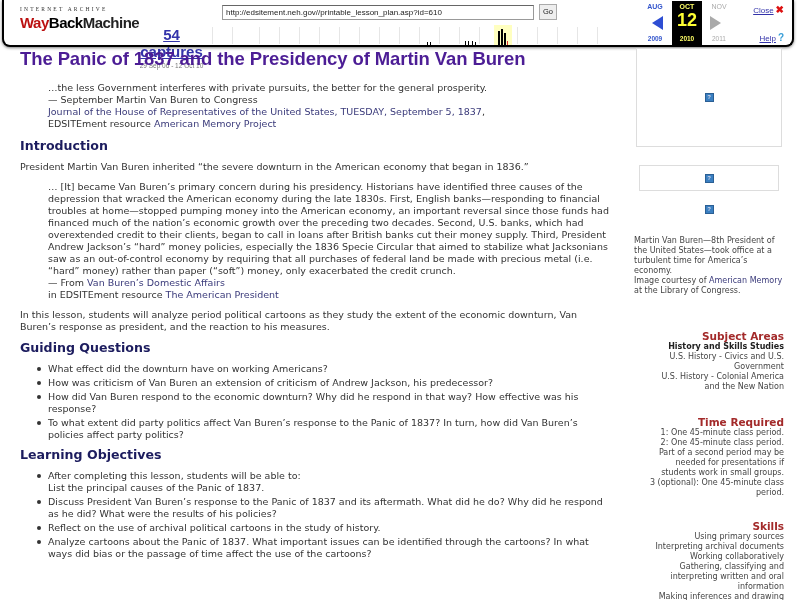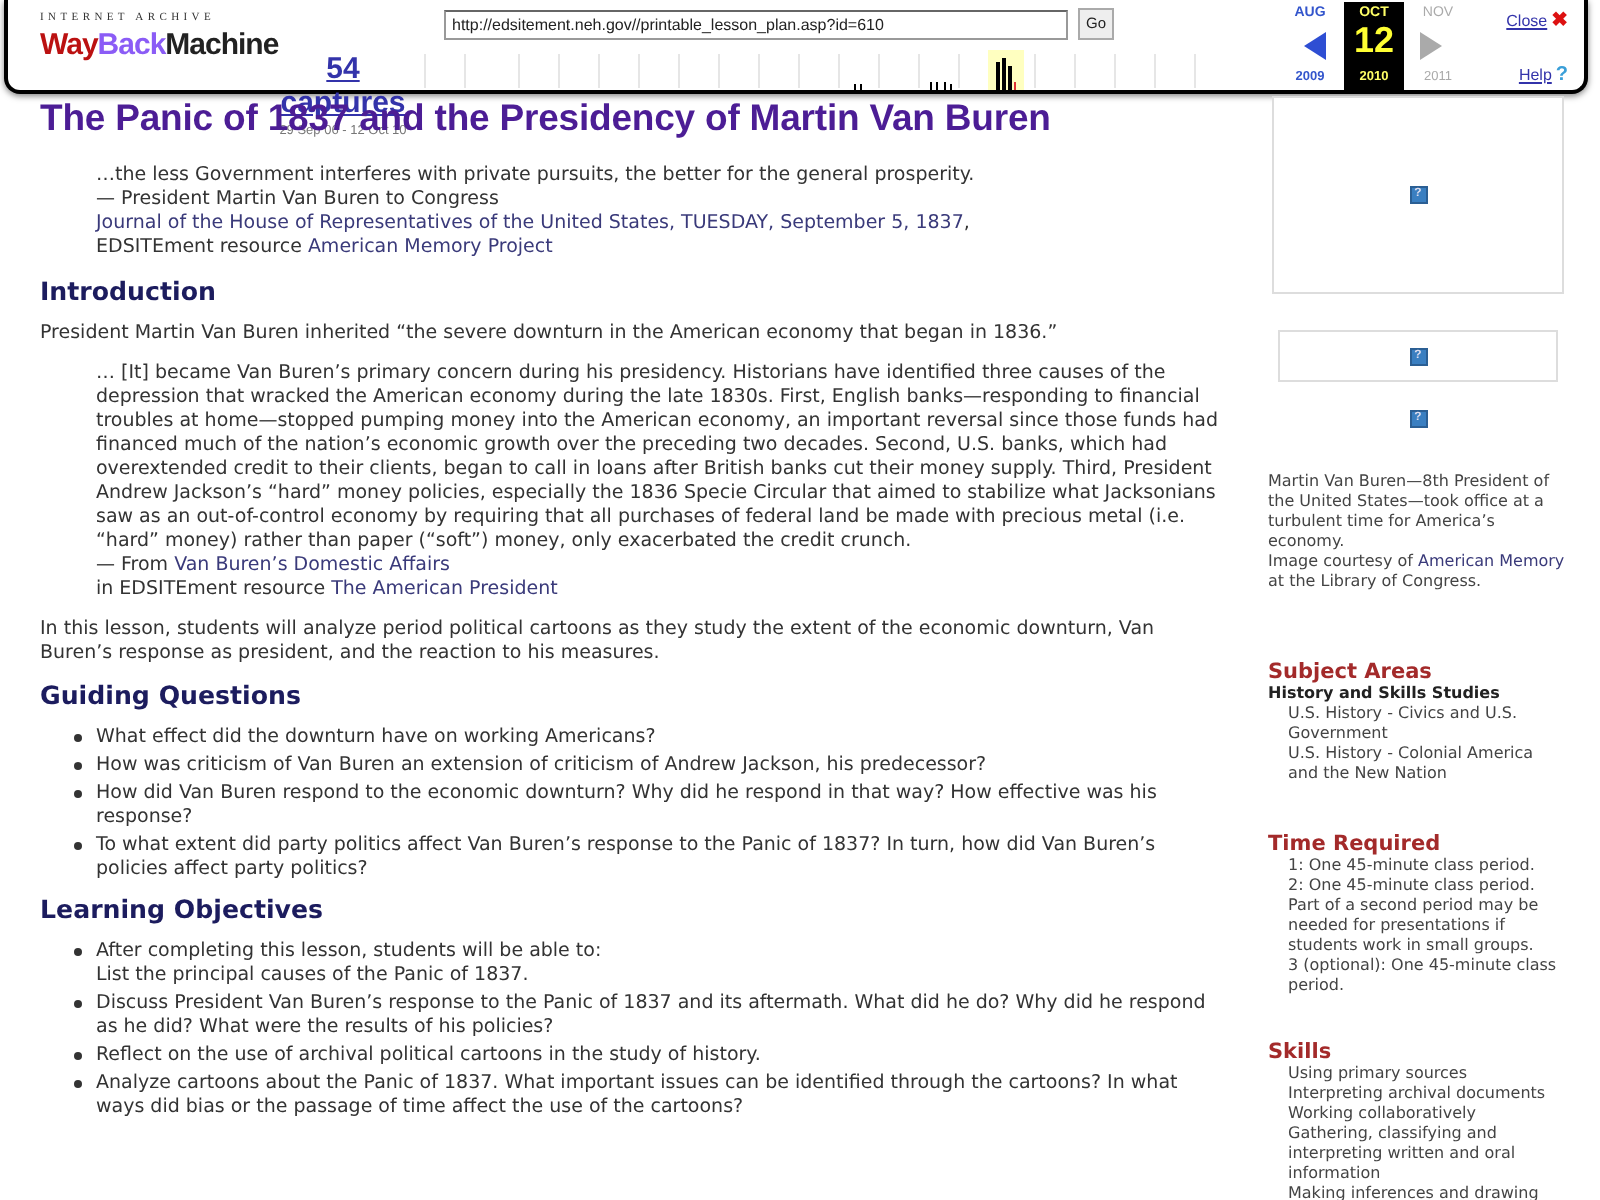--- a/index.html
+++ b/index.html
@@ -5,21 +5,21 @@
     * { box-sizing: border-box; margin: 0; padding: 0; }
     html, body { width: 800px; height: 600px; overflow: hidden; background: #fff; }
     body { font-family: "DejaVu Sans", sans-serif; color: #222; position: relative; }
 
     
     .wb { position: absolute; left: 2px; top: 0; width: 792px; height: 47px; border: 2px solid #000; border-top: none; border-radius: 0 0 8px 8px; background: #fff; box-shadow: 0 1px 3px rgba(0,0,0,.5); }
     .wb-logo { position: absolute; left: 16px; top: 6px; width: 90px; }
     .wb-logo .ia { font-family: "Liberation Serif", serif; font-size: 5.5px; letter-spacing: 2.2px; color: #333; white-space: nowrap; }
     .wb-logo .wm { margin-top: 3px; font-family: "Liberation Sans", sans-serif; font-weight: bold; font-size: 15px; letter-spacing: -0.5px; line-height: 16px; white-space: nowrap; }
     .wb-logo .wm .way { color: #b11; }
-    .wb-logo .wm .back { color: #8b5cf6; }
+    .wb-logo .wm .back { color: #000000; }
     .wb-logo .wm .mach { color: #222; }
     .wb-captures { position: absolute; left: 130px; top: 26px; width: 75px; text-align: center; }
     .wb-captures a { font-family: "Liberation Sans", sans-serif; font-size: 15px; color: #33a; text-decoration: underline; font-weight: bold; display: block; }
     .wb-captures .range { font-family: "Liberation Sans", sans-serif; font-size: 6.5px; color: #777; margin-top: 2px; }
     .wb-url { position: absolute; left: 218px; top: 5px; width: 312px; height: 15px; border: 1px solid #999; border-top-color: #666; font-family: "Liberation Sans", sans-serif; font-size: 8px; padding: 2px 3px; color: #222; background: #fff; }
     .wb-go { position: absolute; left: 535px; top: 4px; width: 18px; height: 16px; border: 1px solid #aaa; background: #eee; font-family: "Liberation Sans", sans-serif; font-size: 7.5px; color: #222; text-align: center; line-height: 14px; }
     .wb-spark { position: absolute; left: 208px; top: 25px; width: 392px; height: 20px; }
     .wb-spark .col { position: absolute; top: 2px; width: 1px; height: 17px; background: #e6e6e6; }
     .wb-spark .bar { position: absolute; bottom: 0; width: 1px; background: #000; }
     .wb-spark .hl { position: absolute; top: 0; left: 282px; width: 18px; height: 20px; background: #ffffc0; }
@@ -53,21 +53,21 @@
     .bq { margin-left: 28px; margin-bottom: 8px; }
     ul { list-style: none; margin-left: 16px; margin-bottom: 7px; }
     ul li { position: relative; padding-left: 12px; margin-bottom: 2px; }
     ul li::before { content: ""; position: absolute; left: 1px; top: 4px; width: 4px; height: 4px; border-radius: 50%; background: #333; }
 
     
     .side { position: absolute; left: 634px; top: 48px; width: 150px; font-size: 8px; line-height: 10px; color: #444; }
     .imgbox { border: 1px solid #ddd; background: #fff; display: flex; align-items: center; justify-content: center; }
     .qicon { width: 9px; height: 9px; background: #3a7fc1; border: 1px solid #2b5f94; color: #dde; font-size: 6px; font-weight: bold; line-height: 7px; text-align: center; font-family: "Liberation Sans", sans-serif; }
     .caption { margin-top: 13px; margin-left: 0; }
-    .sect { margin-top: 26px; }
+    .sect { margin-top: 26px; text-align: right; }
     .sect h3 { color: #a32a2a; font-size: 10.5px; font-weight: bold; line-height: 12px; }
     .sect h4 { color: #222; font-size: 8px; font-weight: bold; line-height: 10px; }
     .sect .ind { margin-left: 10px; }
   </style>
 </head>
 <body>
 
 <div class="wb">
   <div class="wb-logo">
     <div class="ia">INTERNET ARCHIVE</div>
@@ -133,21 +133,21 @@
 
   <div class="wb-close"><span>Close</span><span class="x">✖</span></div>
   <div class="wb-help"><span>Help</span><span class="q">?</span></div>
 </div>
 
 <div class="title">The Panic of 1837 and the Presidency of Martin Van Buren</div>
 
 <div class="main">
   <div class="epigraph">
     <div>…the less Government interferes with private pursuits, the better for the general prosperity.</div>
-    <div>— President Martin Van Buren to Congress</div>
+    <div>— September Martin Van Buren to Congress</div>
     <div><a class="lnk">Journal of the House of Representatives of the United States, TUESDAY, September 5, 1837</a><span>,</span></div>
     <div><span>EDSITEment resource </span><a class="lnk">American Memory Project</a></div>
   </div>
 
   <h2>Introduction</h2>
   <p>President Martin Van Buren inherited “the severe downturn in the American economy that began in 1836.”</p>
   <div class="bq">
     <div>… [It] became Van Buren’s primary concern during his presidency. Historians have identified three causes of the depression that wracked the American economy during the late 1830s. First, English banks—responding to financial troubles at home—stopped pumping money into the American economy, an important reversal since those funds had financed much of the nation’s economic growth over the preceding two decades. Second, U.S. banks, which had overextended credit to their clients, began to call in loans after British banks cut their money supply. Third, President Andrew Jackson’s “hard” money policies, especially the 1836 Specie Circular that aimed to stabilize what Jacksonians saw as an out-of-control economy by requiring that all purchases of federal land be made with precious metal (i.e. “hard” money) rather than paper (“soft”) money, only exacerbated the credit crunch.</div>
     <div><span>— From </span><a class="lnk">Van Buren’s Domestic Affairs</a></div>
     <div><span>in EDSITEment resource </span><a class="lnk">The American President</a></div>

